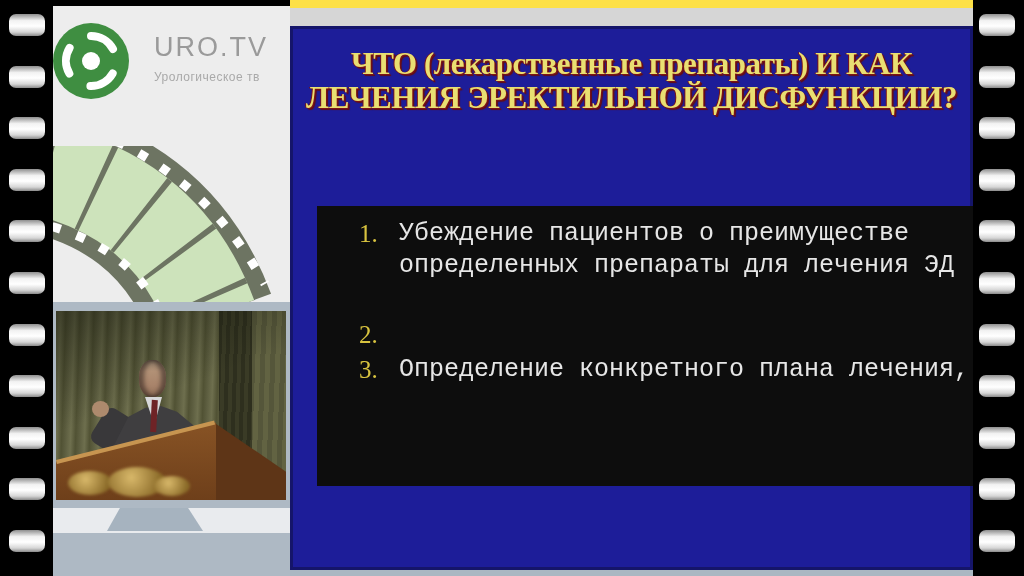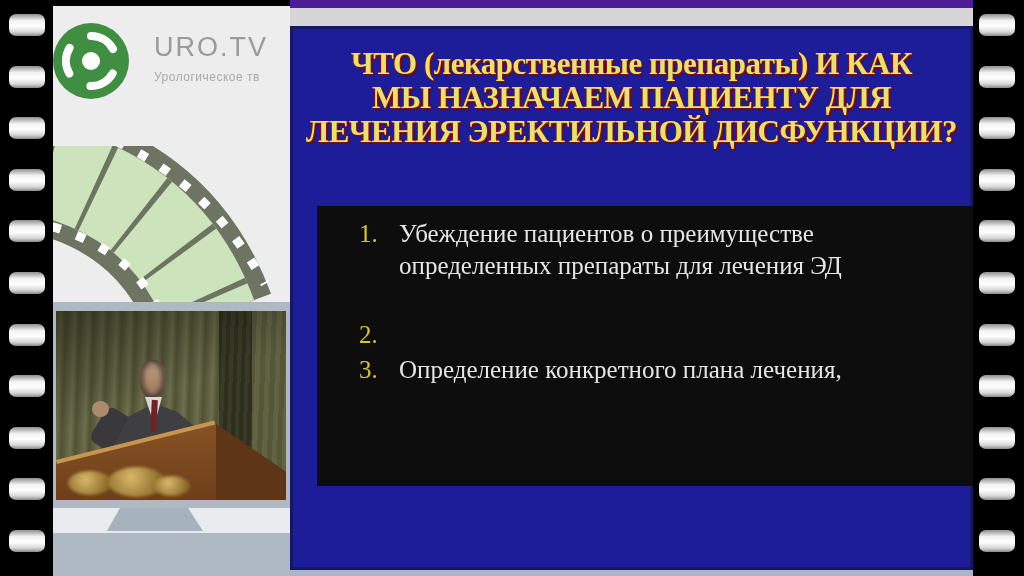--- a/index.html
+++ b/index.html
@@ -1,16 +1,16 @@
 <!DOCTYPE html>
 <html><head>
 <meta charset="utf-8">
 <style>
   html,body{margin:0;padding:0;background:#000;}
-  .stage{position:relative;width:1024px;height:576px;background:#4c1d95;overflow:hidden;
+  .stage{position:relative;width:1024px;height:576px;background:#fde047;overflow:hidden;
          font-family:"Liberation Sans",sans-serif;}
 
   
   .film-strip{position:absolute;top:0;height:576px;background:#000;z-index:30;}
   .film-strip.left{left:0;width:53px;}
   .film-strip.right{left:973px;width:51px;}
   .hole{position:absolute;width:36px;height:22px;border-radius:7px;
         background:linear-gradient(180deg,#8f8f8f 0%,#f2f2f2 30%,#ffffff 55%,#d6d6d6 82%,#8a8a8a 100%);
         filter:blur(.4px);}
   .film-strip.left .hole{left:9px;}
@@ -74,21 +74,21 @@
          font-family:"Liberation Serif",serif;font-weight:bold;font-size:31px;line-height:34px;
          color:#e9df72;letter-spacing:-.5px;
          text-shadow:1px 1px 0 #7c1416,-1px 0 0 #7c1416,2px 2px 1px #640d10;}
   .slide-title div{white-space:nowrap;}
   .content-box{position:absolute;left:27px;top:180px;width:656px;height:280px;background:#0d0d0d;
          box-sizing:border-box;padding:12px 0 0 42px;
          font-family:"Liberation Serif",serif;font-size:25px;line-height:32px;}
   .list-item{display:flex;}
   .list-item .num{width:40px;flex:0 0 40px;color:#d8c33f;}
   .list-item .txt{width:565px;color:#e6e6e6;}
-  .list-item .txt span{display:block;white-space:nowrap;}
+  .list-item .txt span{display:block;white-space:nowrap;font-family:Liberation Mono, monospace;}
   .gap-large{margin-bottom:37px;}
   .gap-small{margin-bottom:3px;}
   .bottom-strip{position:absolute;left:0;top:562px;width:683px;height:14px;background:#aab7c2;}
 </style>
 </head>
 <body>
 
 <div class="stage">
 
   <div class="film-strip left">
@@ -167,21 +167,20 @@
       <div class="bezel"></div>
       <div class="stand"></div>
     </div>
   </div>
 
   <div class="slide-area">
     <div class="slide">
 
       <div class="slide-title">
         <div>ЧТО (лекарственные препараты)  И КАК</div>
-        <div>МЫ НАЗНАЧАЕМ  ПАЦИЕНТУ  ДЛЯ</div>
         <div>ЛЕЧЕНИЯ ЭРЕКТИЛЬНОЙ ДИСФУНКЦИИ?</div>
       </div>
 
       <div class="content-box">
         <div class="list-item gap-large">
           <span class="num">1.</span>
           <div class="txt">
             <span>Убеждение пациентов о преимуществе</span>
             <span>определенных препараты для лечения ЭД</span>
           </div>

